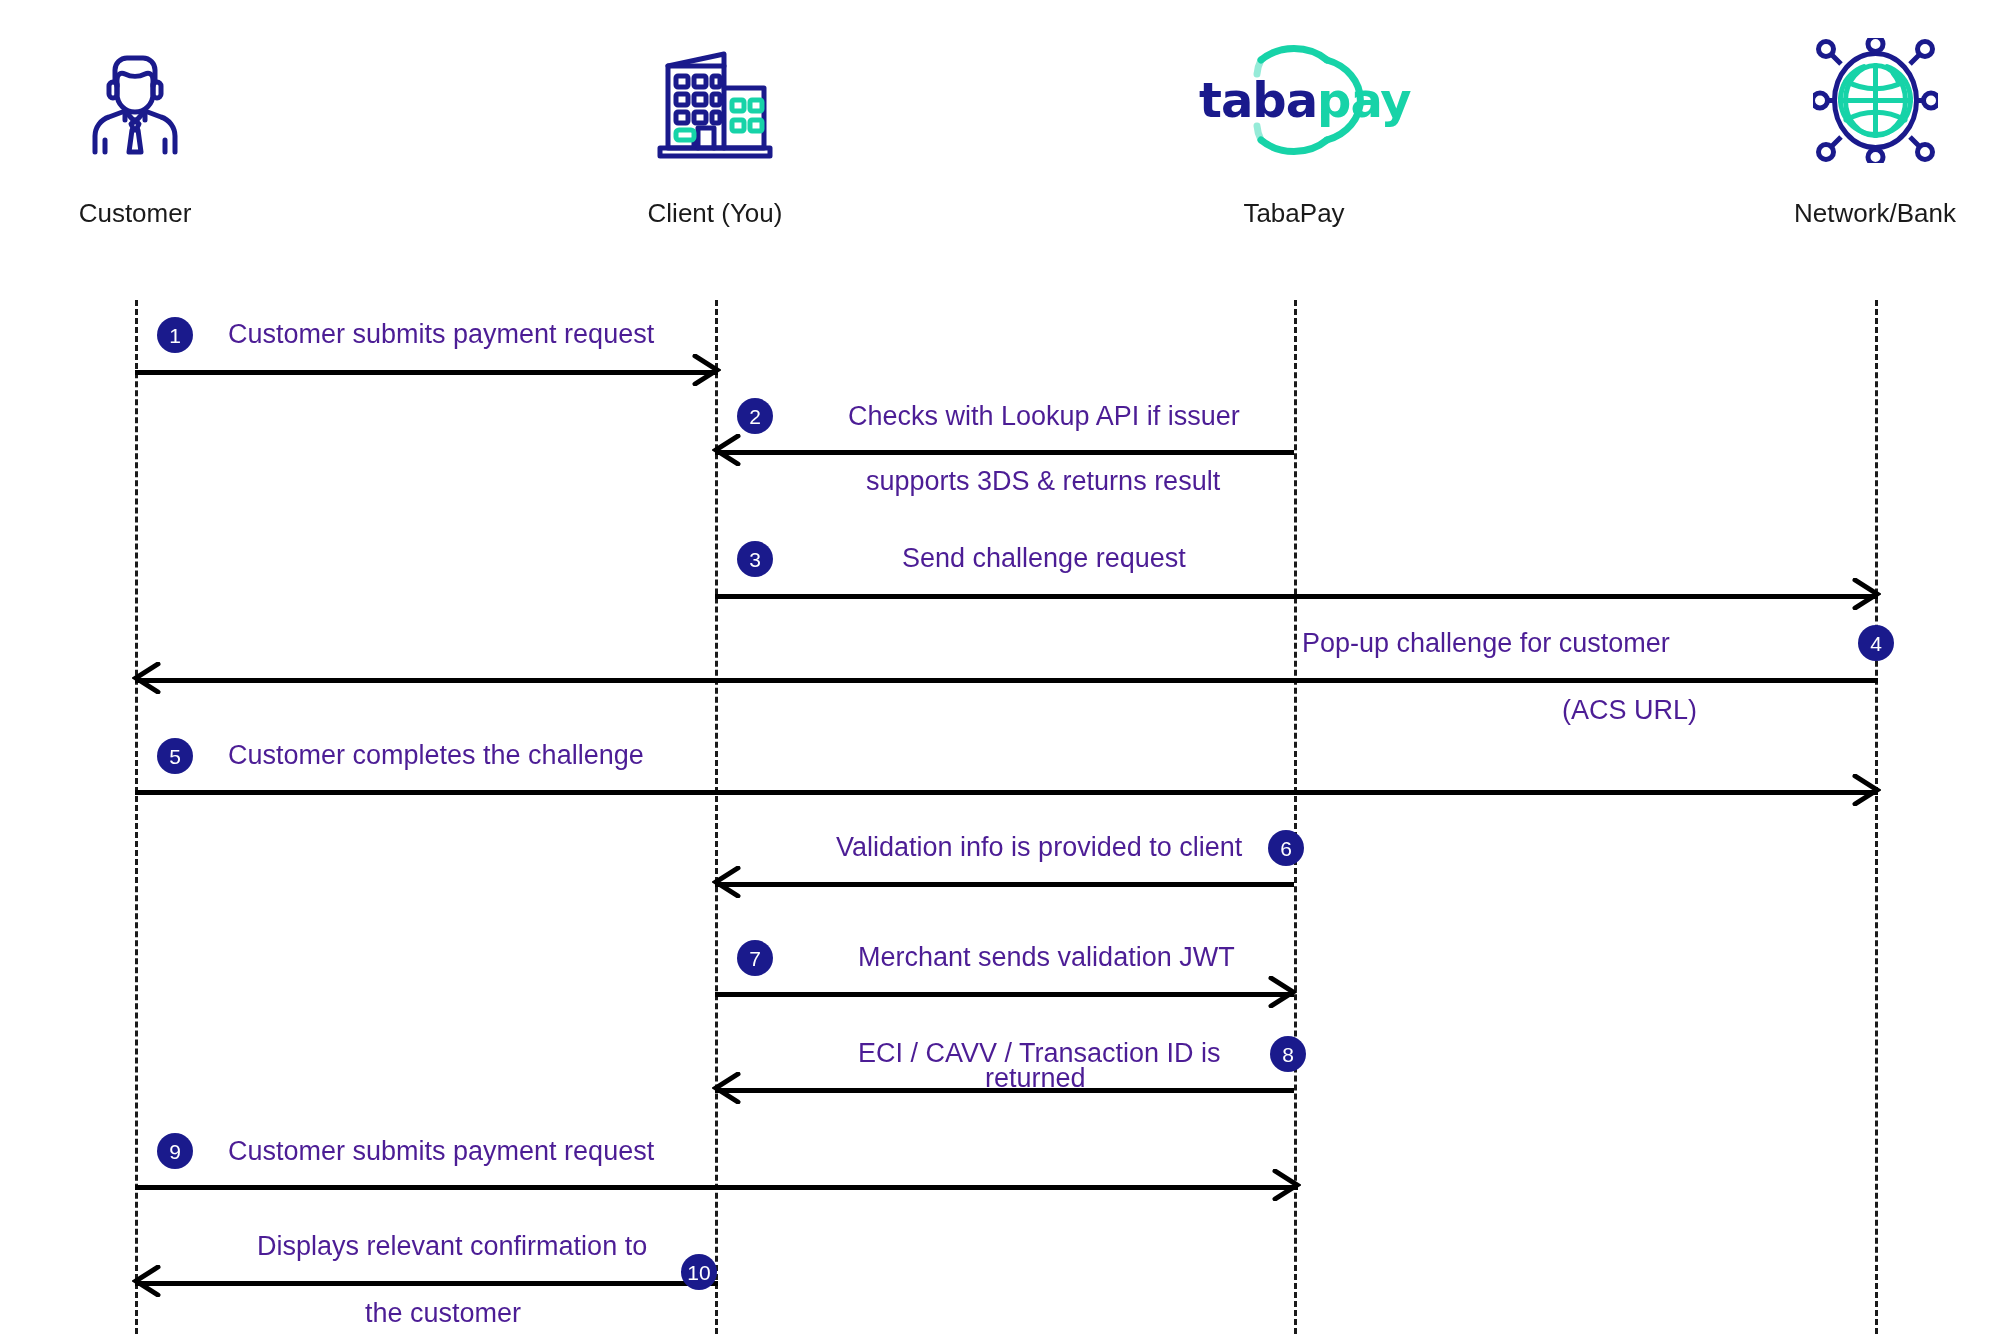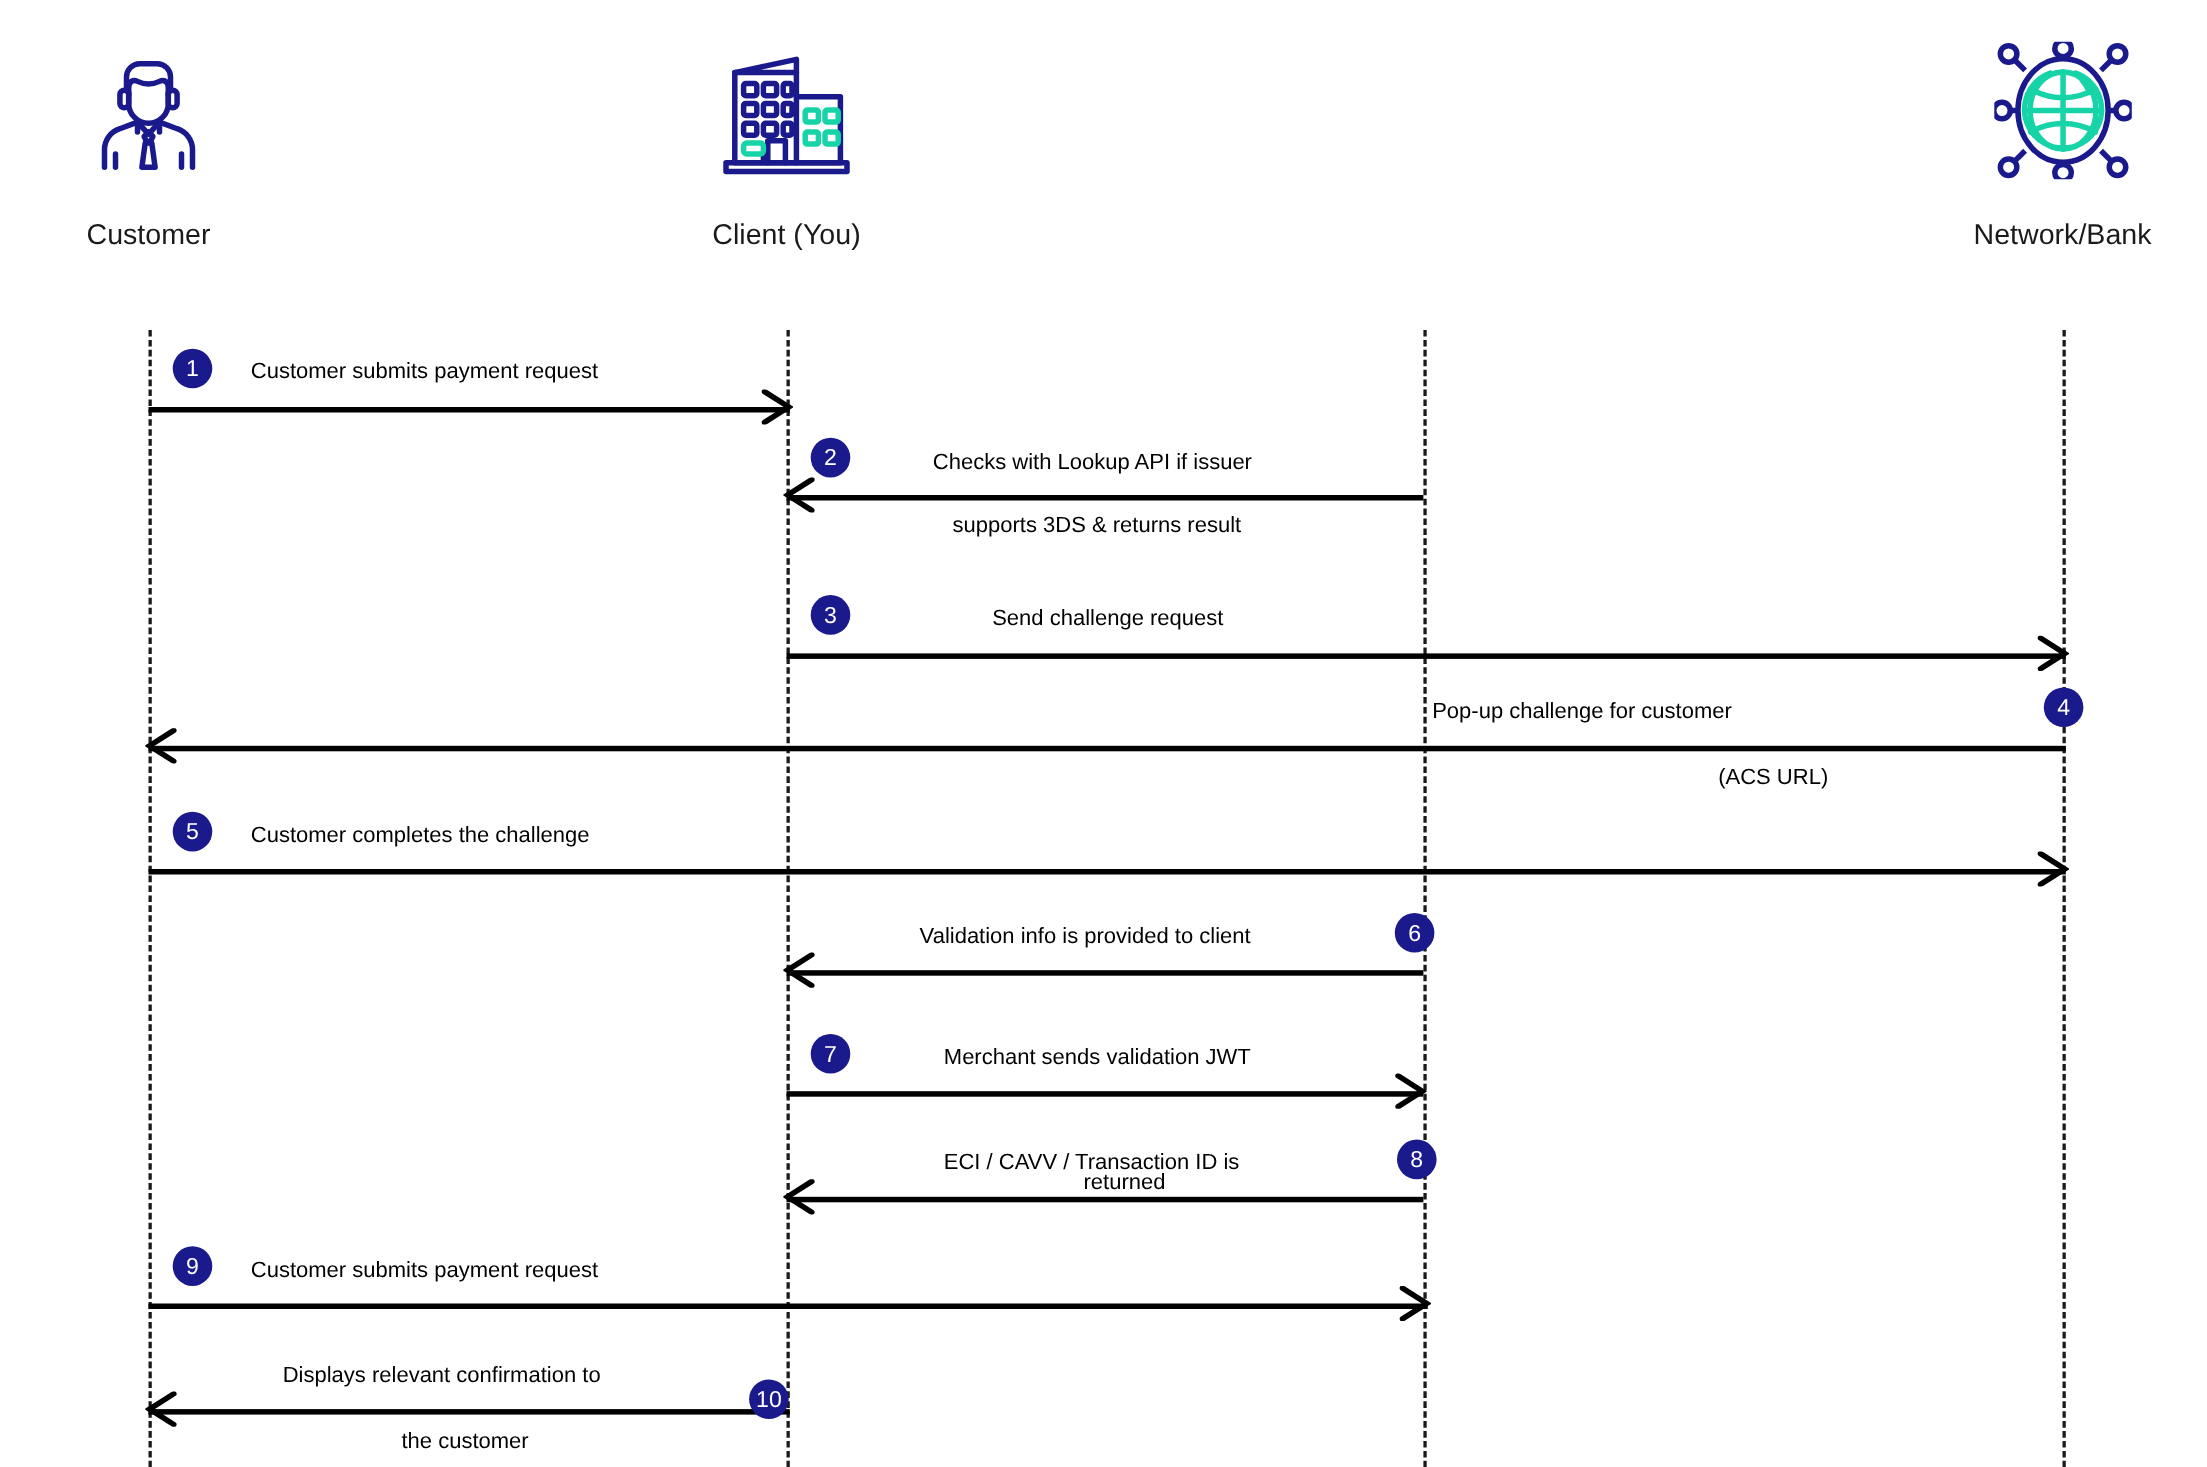--- a/index.html
+++ b/index.html
@@ -18,21 +18,21 @@
   
   .msg{position:absolute;height:0;}
   .msg .line{position:absolute;left:0;right:0;top:0;height:0;
              border-top:5px solid #000;}
   .msg .head{position:absolute;top:-16px;width:30px;height:32px;}
   .msg .head svg{display:block;}
   .msg.to-right .head{right:-3px;}
   .msg.to-left  .head{left:-3px;}
 
   
-  .msg-label{position:absolute;font-size:20px;color:#000000;white-space:nowrap;line-height:1;}
+  .msg-label{position:absolute;font-size:27px;color:#4c1d95;white-space:nowrap;line-height:1;}
   .msg-label.above{transform:translateY(-100%);}
 
   
   .badge{position:absolute;width:36px;height:36px;border-radius:50%;
          background:#1a1a8c;color:#fff;font-size:21px;
          display:flex;align-items:center;justify-content:center;
          line-height:1;font-weight:400;}
 
   
   .tp-logo{position:relative;width:190px;height:120px;}
@@ -93,20 +93,37 @@
           <rect x="82" y="60" width="12" height="11" rx="2"></rect>
           <rect x="100" y="60" width="12" height="11" rx="2"></rect>
           <rect x="82" y="80" width="12" height="11" rx="2"></rect>
           <rect x="100" y="80" width="12" height="11" rx="2"></rect>
         </g>
       </svg>
     </div>
     <div class="actor-label">Client (You)</div>
   </div>
 
+  <div class="actor" style="left:1144px;">
+    <div class="icon-wrap">
+      <div class="tp-logo">
+        <svg class="tp-ring" viewBox="0 0 190 120" fill="none">
+          <path d="M62 20 a48 42 0 0 1 66 0" stroke="#17d3a8" stroke-width="7" stroke-linecap="round"></path>
+          <path d="M128 20 a48 42 0 0 1 0 80" stroke="#17d3a8" stroke-width="7" stroke-linecap="round"></path>
+          <path d="M128 100 a48 42 0 0 1 -66 0" stroke="#17d3a8" stroke-width="7" stroke-linecap="round"></path>
+          <path d="M62 100 a48 42 0 0 1 -4 -14" stroke="#17d3a8" stroke-width="7" stroke-linecap="round" opacity="0.45"></path>
+          <path d="M62 20 a48 42 0 0 0 -4 14" stroke="#17d3a8" stroke-width="7" stroke-linecap="round" opacity="0.45"></path>
+        </svg>
+        <div class="tp-word">
+          <span class="tp-a">taba</span><span class="tp-b">pay</span>
+        </div>
+      </div>
+    </div>
+    <div class="actor-label">TabaPay</div>
+  </div>
 
   <div class="actor" style="left:1725px;">
     <div class="icon-wrap">
       <svg width="125" height="125" viewBox="0 0 125 125" fill="none" stroke-width="5">
         <g stroke="#1a1a8c">
           <ellipse cx="62.5" cy="62.5" rx="41" ry="47"></ellipse>
           <path d="M28 26 l-9 -9 M97 26 l9 -9 M28 99 l-9 9 M97 99 l9 9"></path>
           <path d="M21.5 62.5 h-9 M103.5 62.5 h9 M62.5 15.5 v-9 M62.5 109.5 v9"></path>
           <circle cx="13" cy="11" r="7.5" fill="#fff"></circle>
           <circle cx="112" cy="11" r="7.5" fill="#fff"></circle>

